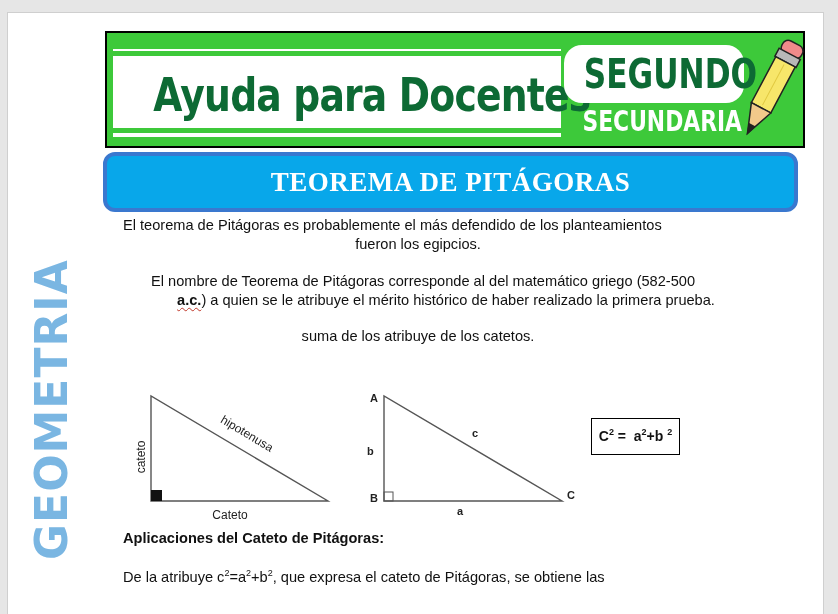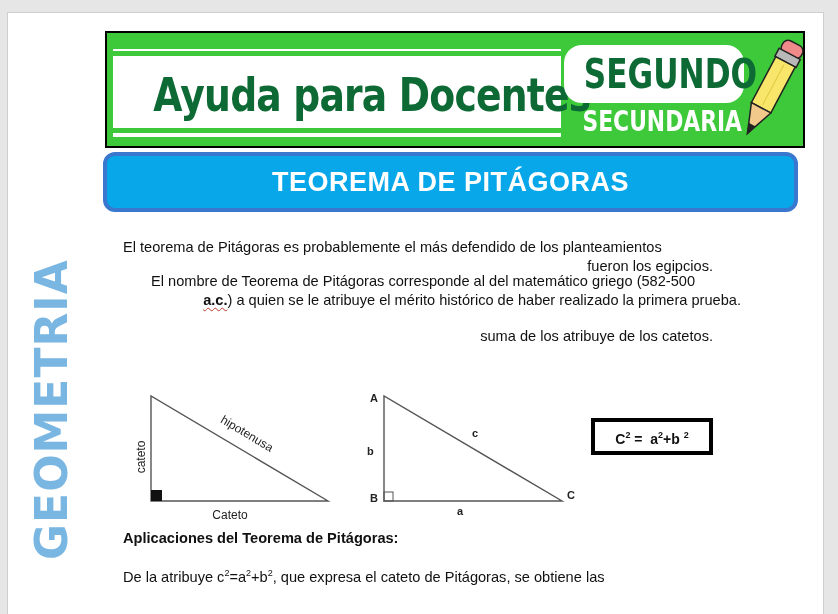--- a/index.html
+++ b/index.html
@@ -48,55 +48,55 @@
     }
     .pencil { position: absolute; left: 628px; top: 2px; width: 70px; height: 112px; }
 
     
     .title-bar {
       position: absolute; left: 103px; top: 152px; width: 695px; height: 60px;
       background: #08a7ea; border: 4px solid #3a78cf; border-radius: 12px;
     }
     .title-text {
       position: absolute; left: 0; right: 0; top: 10px; text-align: center;
-      font-family: Liberation Sans, sans-serif; font-weight: bold; font-size: 27px;
+      font-family: Liberation Serif, serif; font-weight: bold; font-size: 27px;
       color: #ffffff; line-height: 32px; letter-spacing: 0.5px;
     }
 
     
     .side-label {
       position: absolute; left: 30px; top: 560px; transform-origin: left top;
       transform: rotate(-90deg); white-space: nowrap;
       font-family: "DejaVu Sans", sans-serif; font-weight: bold; font-size: 44px;
       color: #7ab6e2; line-height: 44px; letter-spacing: 1px;
     }
 
     
     .text {
       position: absolute; left: 123px; width: 590px;
       font-family: "Liberation Sans", sans-serif; font-size: 14.6px; line-height: 19px;
       color: #111; text-align: justify;
     }
-    .p1 { top: 216px; margin-top: 22px; }
+    .p1 { top: 216px; }
     .p2 { top: 272px; margin-left: 28px; }
     .p3 { top: 327px; }
     .h-apps { top: 529px; font-weight: bold; }
     .p4 { top: 568px; }
     .squiggle { text-decoration: underline wavy #c0392b; text-decoration-thickness: 1px; text-underline-offset: 2px; font-weight: bold; }
     .def-label { font-weight: bold; text-decoration: underline; text-decoration-color: #111; }
     .def-wrap { text-decoration: underline wavy #3b5bd6; text-underline-offset: 3px; }
     .line { display: block; }
-    .last { text-align: right; }
+    .last { text-align: center; }
     sup { font-size: 9px; line-height: 0; vertical-align: 6px; }
 
     
     .diagram { position: absolute; }
     .formula-box {
-      position: absolute; left: 591px; top: 418px; width: 122px; height: 37px;
-      border: 4px solid #000000; background: #fff;
+      position: absolute; left: 591px; top: 418px; width: 89px; height: 37px;
+      border: 1px solid #000000; background: #fff;
       font-family: "Liberation Sans", sans-serif; font-weight: bold; font-size: 14px;
       line-height: 35px; text-align: center; color: #111;
     }
   </style>
 </head>
 <body>
 
 <div class="page"></div>
 
 <div class="banner">
@@ -155,17 +155,17 @@
   <text x="205" y="114" font-family="Liberation Sans, sans-serif" font-size="11" font-weight="bold" fill="#222">C</text>
   <text x="95" y="130" font-family="Liberation Sans, sans-serif" font-size="11" font-weight="bold" fill="#222">a</text>
   <text x="5" y="70" font-family="Liberation Sans, sans-serif" font-size="11" font-weight="bold" fill="#222">b</text>
   <text x="110" y="52" font-family="Liberation Sans, sans-serif" font-size="11" font-weight="bold" fill="#222">c</text>
 </svg>
 
 <div class="formula-box">
   <span>C</span><sup>2</sup><span style="white-space:pre"> =  </span><span>a</span><sup>2</sup><span>+</span><span style="white-space:pre">b </span><sup>2</sup>
 </div>
 
-<div class="text h-apps">Aplicaciones del Teorema de Pitágoras:</div>
+<div class="text h-apps">Aplicaciones del Cateto de Pitágoras:</div>
 
 <div class="text p4">
   <span class="line"><span>De la atribuye c</span><sup>2</sup><span>=a</span><sup>2</sup><span>+b</span><sup>2</sup><span>, que expresa el cateto de Pitágoras, se obtiene las</span></span>
 </div>
 
 </body></html>

